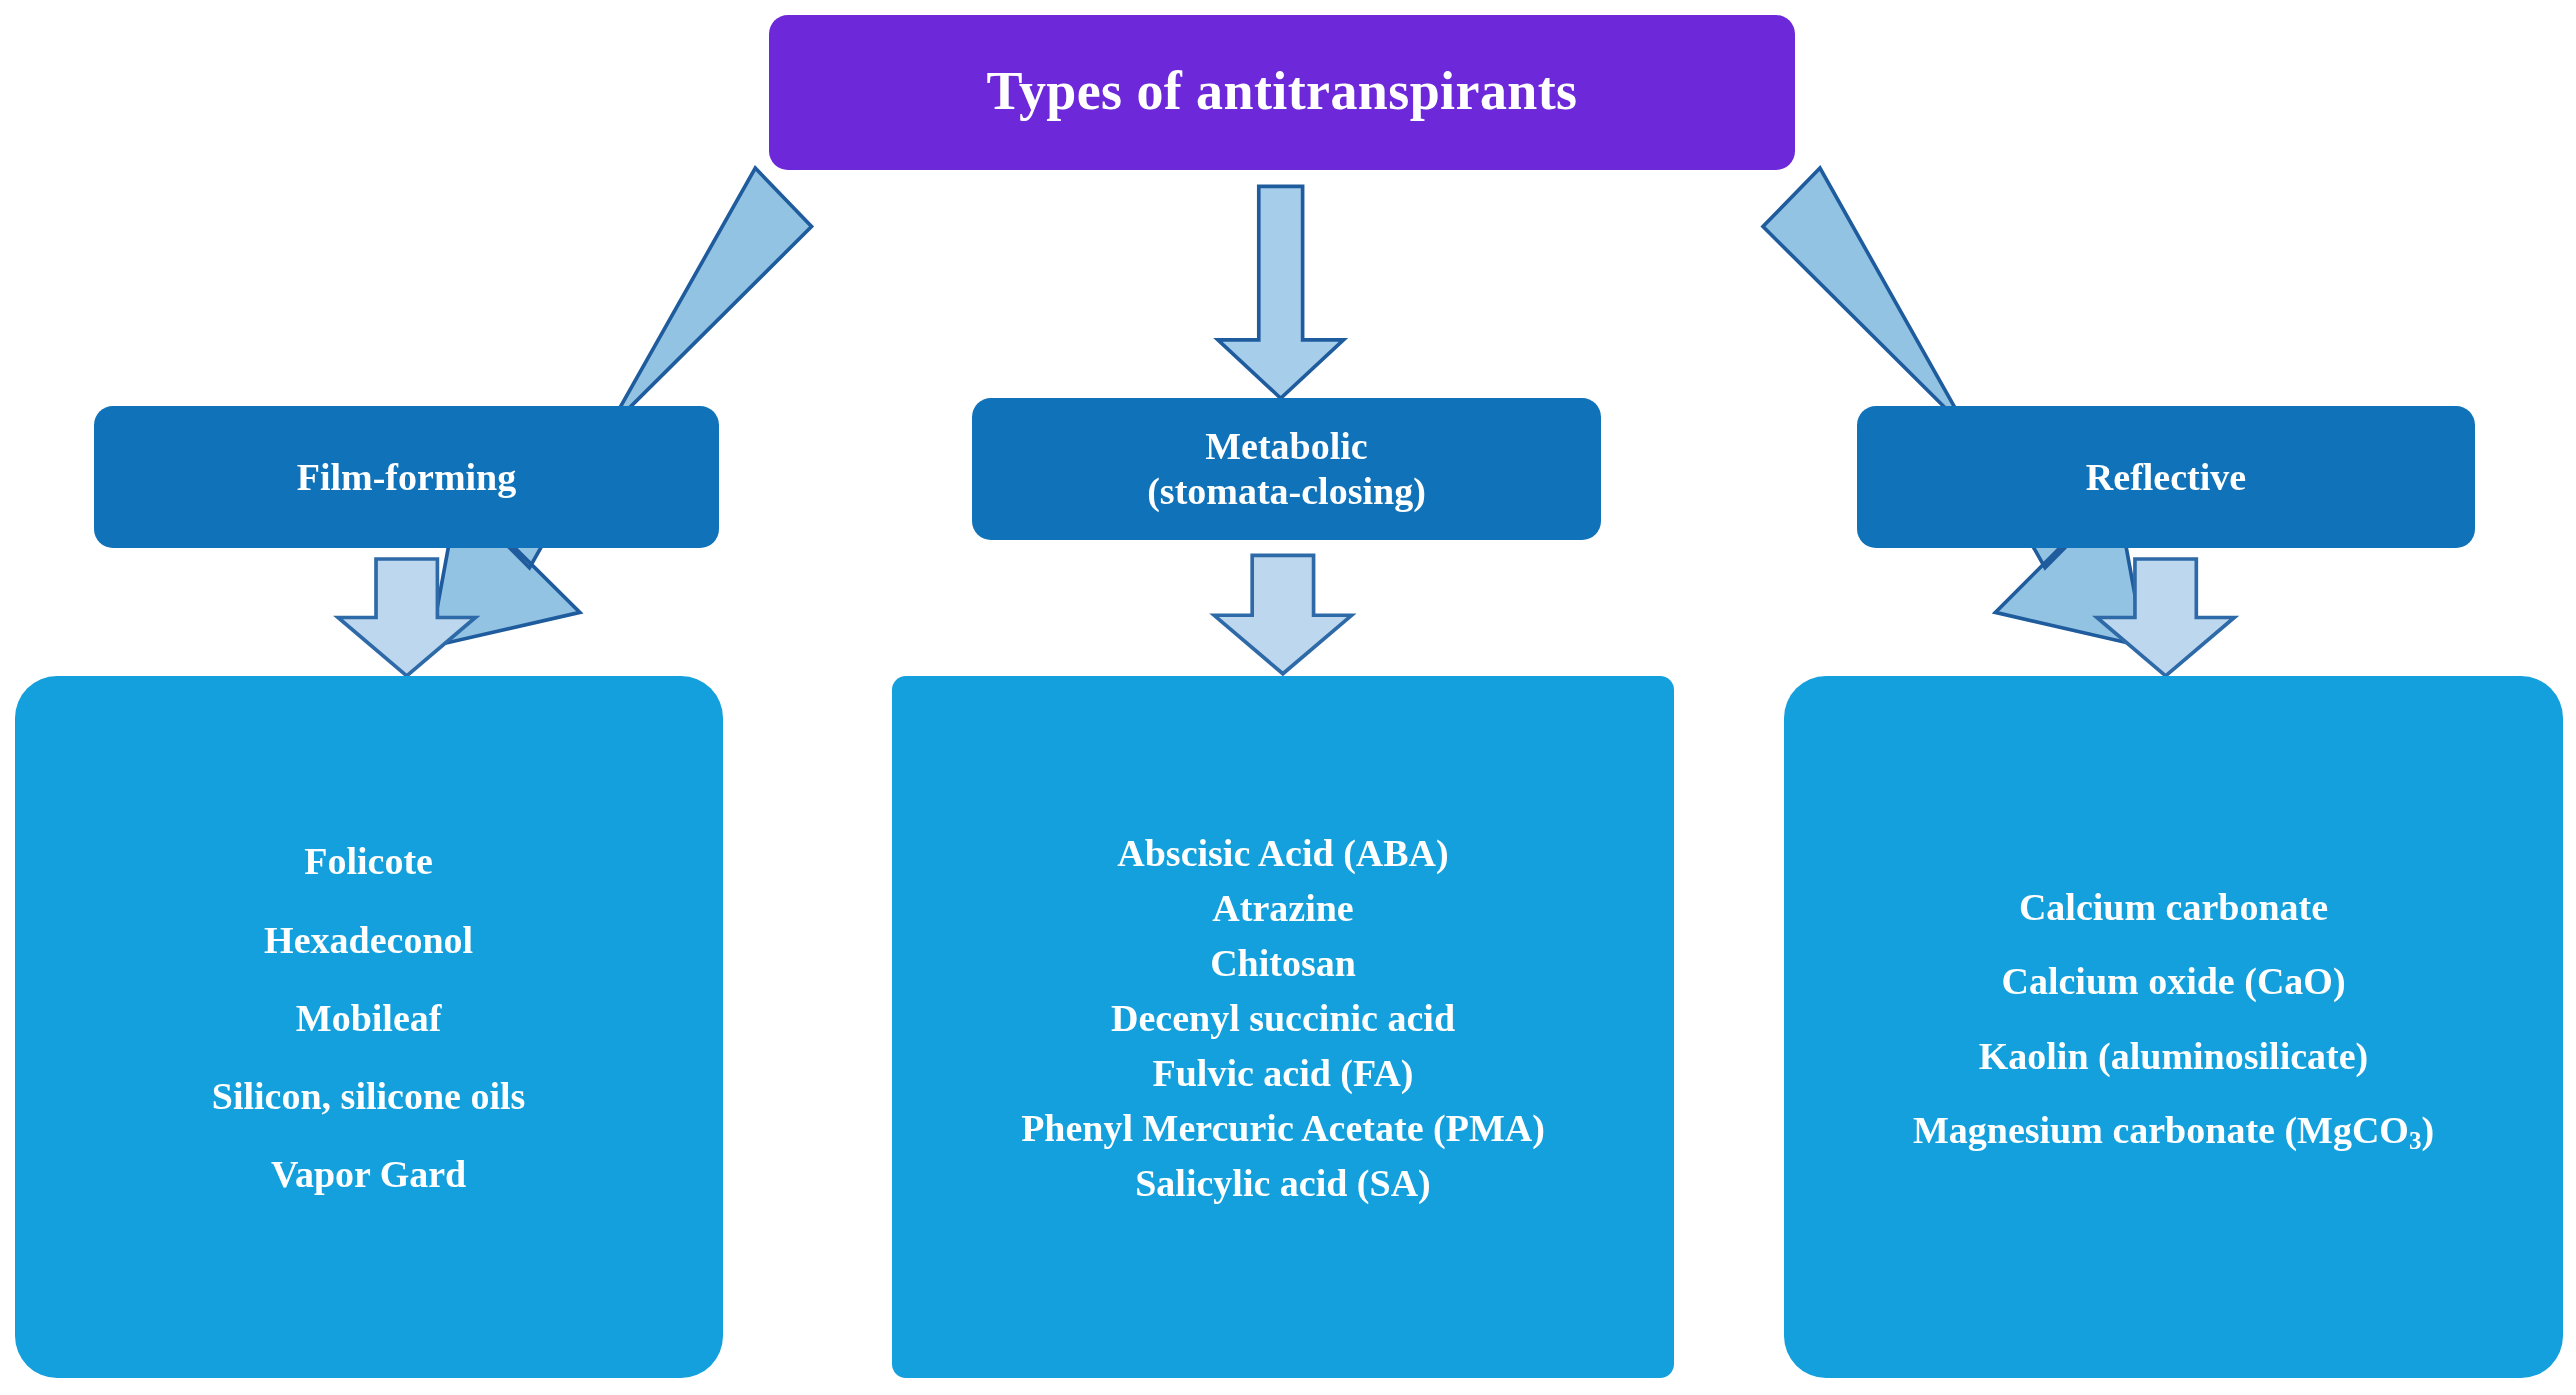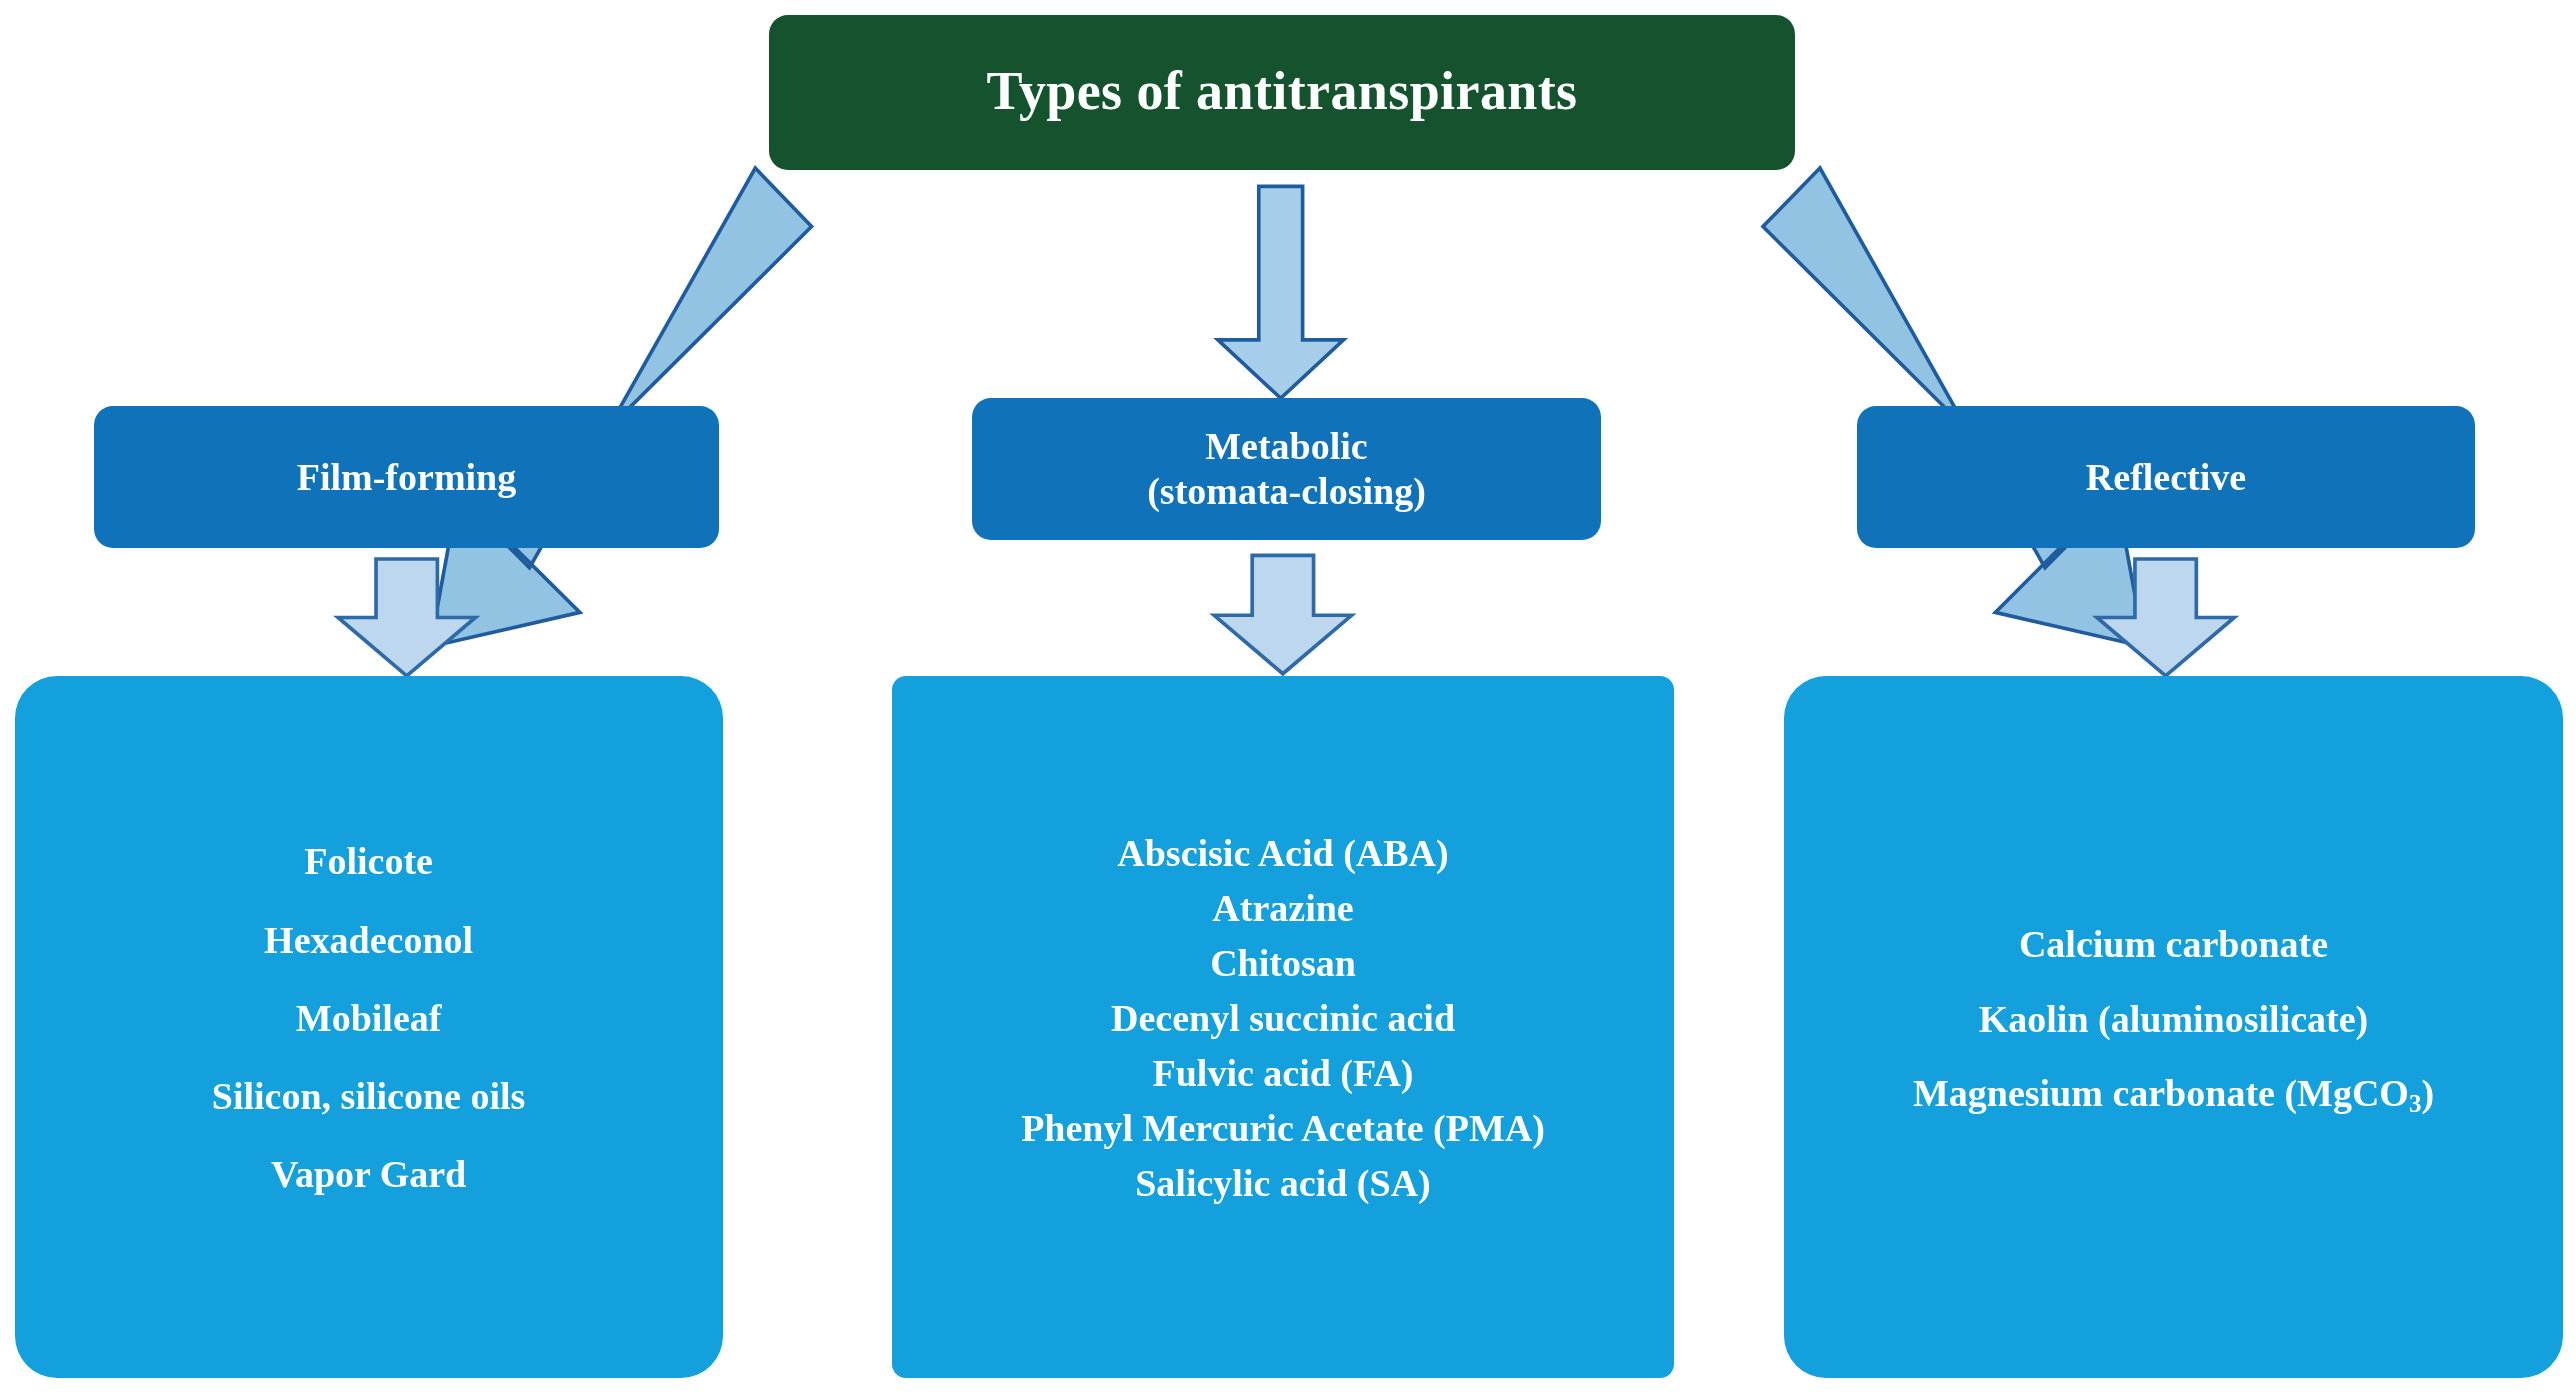--- a/index.html
+++ b/index.html
@@ -27,21 +27,21 @@
     font-weight: bold;
     line-height: 1.18;
   }
 
   
   #title-node {
     left: 769px;
     top: 14.6px;
     width: 1026px;
     height: 155px;
-    background: #14532d;
+    background: #6d28d9;
     border-radius: 19px;
     font-size: 54px;
     letter-spacing: 0.4px;
   }
 
   
   .cat-node {
     background: #1072b8;
     border-radius: 19px;
     font-size: 38px;
@@ -155,19 +155,20 @@
       <span class="list-item">Decenyl succinic acid</span>
       <span class="list-item">Fulvic acid (FA)</span>
       <span class="list-item">Phenyl Mercuric Acetate (PMA)</span>
       <span class="list-item">Salicylic acid (SA)</span>
     </div>
   </div>
 
   <div class="node list-node" id="list-node-reflec">
     <div class="list-inner">
       <span class="list-item">Calcium carbonate</span>
+      <span class="list-item">Calcium oxide (CaO)</span>
       <span class="list-item">Kaolin (aluminosilicate)</span>
       <span class="list-item">Magnesium carbonate (MgCO<sub>3</sub>)</span>
     </div>
   </div>
 
 </div>
 
 
 </body></html>

